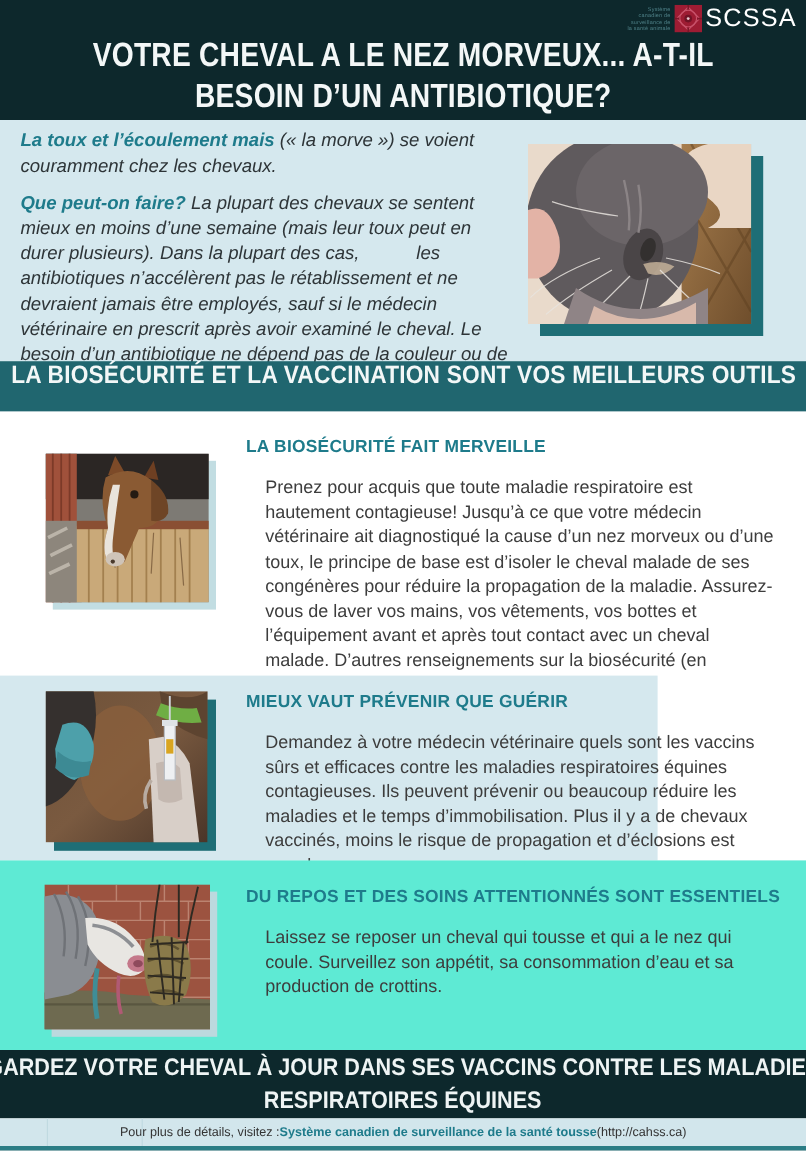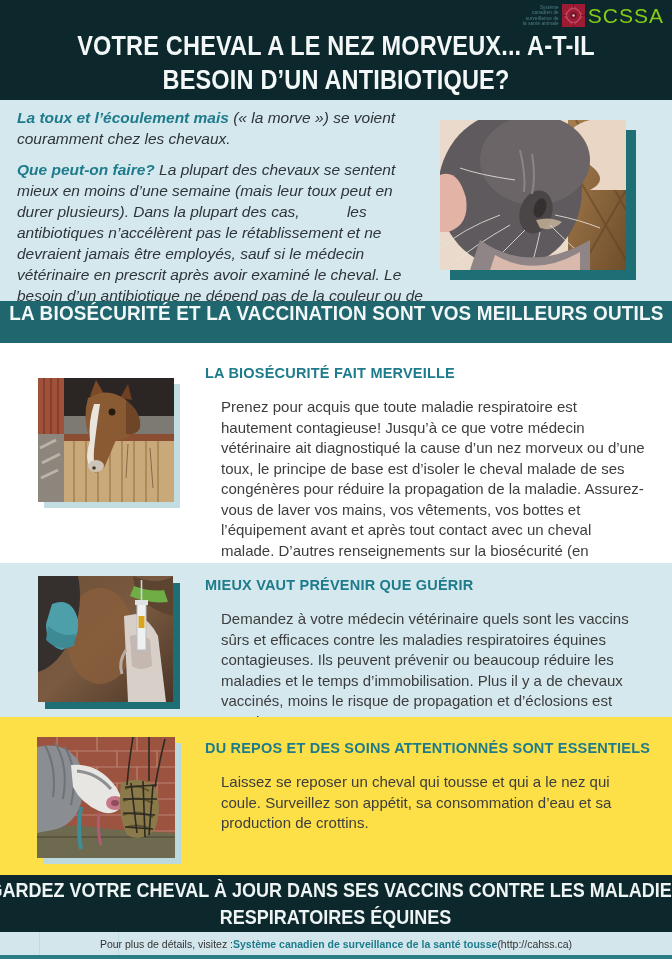--- a/index.html
+++ b/index.html
@@ -8,21 +8,21 @@
 
   
   .header{position:absolute;left:0;top:0;width:672px;height:100px;background:#0d282c;}
   .title-wrap{position:absolute;left:0;top:29px;width:672px;text-align:center;color:#f3f7f7;}
   .title-line{font-size:28px;font-weight:700;line-height:34px;letter-spacing:.2px;
               transform:scaleX(.84);transform-origin:50% 50%;white-space:nowrap;}
   .logo{position:absolute;right:8px;top:4px;display:flex;align-items:center;gap:3px;}
   .logo-small{display:flex;flex-direction:column;align-items:flex-end;color:#4f8289;
               font-size:4.5px;line-height:5.5px;letter-spacing:.2px;}
   .logo-square{width:23px;height:23px;flex:0 0 auto;}
-  .logo-acronym{color:#84cc16;font-size:21px;letter-spacing:1px;line-height:23px;}
+  .logo-acronym{color:#ffffff;font-size:21px;letter-spacing:1px;line-height:23px;}
 
   
   .intro{position:absolute;left:0;top:100px;width:672px;height:201px;background:#d5e8ee;}
   .intro-text{position:absolute;left:17px;top:7px;width:416px;color:#2e3538;
               font-style:italic;font-size:15.5px;line-height:21px;}
   .intro-text p{margin:0 0 10px 0;}
   .lead-teal{color:#1e7b8b;font-weight:700;}
   .intro-bold{font-weight:400;margin-left:43px;}
   .photo-frame{position:absolute;}
   .photo-shadow{position:absolute;}
@@ -31,22 +31,22 @@
 
   
   .banner{position:absolute;left:0;top:301px;width:672px;height:42px;background:#20666f;
           display:flex;justify-content:center;}
   .banner-text{color:#f2f7f7;font-size:21px;font-weight:700;letter-spacing:.2px;
                transform:scaleX(.9);white-space:nowrap;}
 
   
   .section{position:absolute;left:0;width:672px;}
   .sec1{top:343px;height:220px;background:#ffffff;}
-  .sec2{top:563px;height:154px;background:#d5e8ee;width:672px;}
-  .sec3{top:717px;height:158px;background:#fde047;}
+  .sec2{top:563px;height:154px;background:#d5e8ee;width:548px;}
+  .sec3{top:717px;height:158px;background:#5eead4;}
   .sec-text{position:absolute;left:205px;width:456px;}
   .sec1 .sec-text{top:22px;}
   .sec2 .sec-text{top:14px;}
   .sec3 .sec-text{top:23px;}
   .sec-heading{color:#1e7b8b;font-weight:700;font-size:14.5px;letter-spacing:.2px;margin:0 0 4px 0;}
   .sec-body{color:#3d3d3d;font-size:15px;line-height:20.5px;margin:16px;}
   .body-link{color:#3d3d3d;text-decoration:underline;cursor:pointer;}
 
   .stable-shadow{left:44px;top:384px;width:136px;height:124px;background:#c2dde2;}
   .stable-photo{left:38px;top:378px;width:136px;height:124px;}

